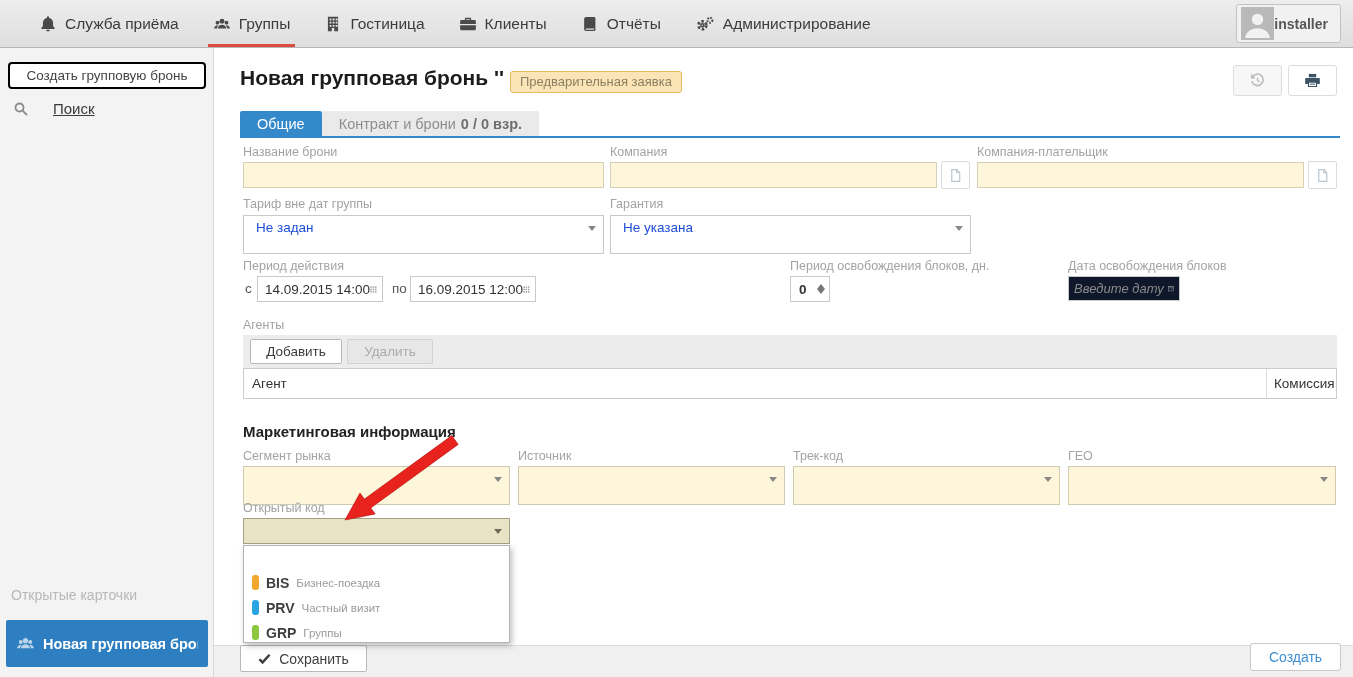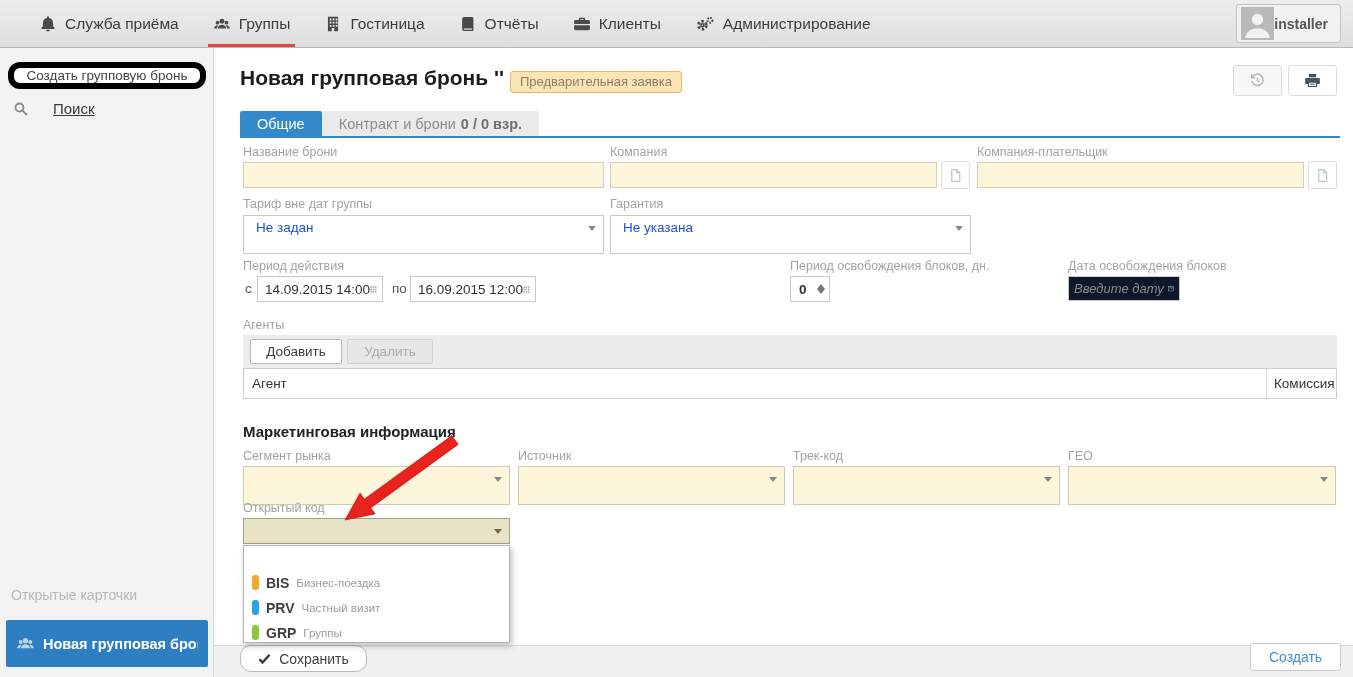--- a/index.html
+++ b/index.html
@@ -16,21 +16,21 @@
   .nav-item svg { width:18px; height:18px; fill:#4a4a4a; }
   .nav-underline { position:absolute; left:12px; right:12px; bottom:0; height:3px; }
   .user-box { position:absolute; right:12px; top:4px; height:39px; display:flex; align-items:center;
               gap:0; padding:3px 12px 3px 4px; background:#f1f1f1; border:1px solid #c2c2c2; border-radius:3px; }
   .user-box .uname { font-size:14px; font-weight:bold; color:#565656; }
 
   
   .sidebar { position:absolute; left:0; top:48px; width:214px; height:629px;
              background:#f3f3f3; border-right:1px solid #d8d8d8; }
   .create-btn { position:absolute; left:8px; top:14px; width:198px; height:27px; background:#fff;
-                border:6px solid #000000; border-radius:12px; font-size:13.5px; color:#454545;
+                border:2px solid #000000; border-radius:4px; font-size:13.5px; color:#454545;
                 display:flex; align-items:center; justify-content:center; cursor:pointer; }
   .search-item { position:absolute; left:13px; top:52px; display:flex; align-items:center; gap:24px;
                  font-size:15px; color:#3a3a3a; cursor:pointer;text-decoration:underline; }
   .opencards-lbl { position:absolute; left:11px; bottom:74px; font-size:14px; color:#b8b8b8; }
   .open-card { position:absolute; left:6px; bottom:10px; width:202px; height:47px; border-radius:2px;
                display:flex; align-items:center; gap:8px; padding:0 10px; cursor:pointer; }
   .open-card .cname { color:#fff; font-weight:bold; font-size:14.5px; white-space:nowrap; overflow:hidden; }
   .open-card svg { width:19px; height:19px; fill:#bad3e9; flex:none; }
 
   
@@ -99,21 +99,21 @@
   .opt { height:25px; display:flex; align-items:center; gap:7px; padding:0 8px; cursor:pointer; }
   .opt.blank { height:21px; }
   .swatch { width:7px; height:15px; border-radius:3px; flex:none; }
   .opt .code { font-size:14px; font-weight:bold; color:#3f3f3f; }
   .opt .odesc { font-size:11.5px; color:#9b9b9b; }
 
   
   .footer-strip { position:absolute; left:214px; top:645px; width:1139px; height:32px;
                   background:#f0f0f0; border-top:1px solid #dcdcdc; }
   .save-btn { position:absolute; left:240px; top:645px; width:127px; height:27px; background:#fff;
-              border:1px solid #b9b9b9; border-radius:11px; display:flex; align-items:center;
+              border:1px solid #b9b9b9; border-radius:2px; display:flex; align-items:center;
               justify-content:center; gap:8px; font-size:14px; color:#3f3f3f; cursor:pointer; z-index:5; }
   .close-btn { position:absolute; left:1250px; top:643px; width:91px; height:28px; background:#fff;
                border:1px solid #c9c9c9; border-radius:3px; display:flex; align-items:center;
                justify-content:center; font-size:14px; color:#3f8fd2; cursor:pointer; }
   .red-arrow { position:absolute; left:330px; top:430px; width:140px; height:100px; z-index:30; pointer-events:none; }
 </style>
 </head>
 <body>
 
 <div class="app">
@@ -139,29 +139,29 @@
         <div class="nav-underline" style="background-color: rgb(220, 75, 62);"></div>
       </div>
       <div class="nav-item">
         <svg viewBox="0 0 16 16">
             <path fill-rule="evenodd" d="M3.5 1.5h9v13h-9zM5 3.2h1.6v1.6H5zm2.7 0h1.6v1.6H7.7zm2.7 0H12v1.6h-1.6zM5 6h1.6v1.6H5zm2.7 0h1.6v1.6H7.7zm2.7 0H12v1.6h-1.6zM5 8.8h1.6v1.6H5zm2.7 0h1.6v1.6H7.7zm2.7 0H12v1.6h-1.6zM6.9 11.5h2.2v3H6.9z"></path>
           </svg>
         <span>Гостиница</span>
       </div>
       <div class="nav-item">
         <svg viewBox="0 0 16 16">
+            <path fill-rule="evenodd" d="M6.2 2.5h3.6c.6 0 1 .4 1 1v1H14a1 1 0 0 1 1 1v7a1 1 0 0 1-1 1H2a1 1 0 0 1-1-1v-7a1 1 0 0 1 1-1h3.2v-1c0-.6.4-1 1-1zm.3 1.2v.8h3v-.8h-3zM1 8.1h14v1.1H1z"></path>
+          </svg>
+        <span>Клиенты</span>
+      </div>
+      <div class="nav-item">
+        <svg viewBox="0 0 16 16">
             <path fill-rule="evenodd" d="M4.6 1.8h7c.7 0 1.2.5 1.2 1.2v10c0 .7-.5 1.2-1.2 1.2h-7c-1 0-1.8-.8-1.8-1.8V3.6c0-1 .8-1.8 1.8-1.8zM4.3 11.9h7.3v1.1H4.3z"></path>
           </svg>
         <span>Отчёты</span>
-      </div>
-      <div class="nav-item">
-        <svg viewBox="0 0 16 16">
-            <path fill-rule="evenodd" d="M6.2 2.5h3.6c.6 0 1 .4 1 1v1H14a1 1 0 0 1 1 1v7a1 1 0 0 1-1 1H2a1 1 0 0 1-1-1v-7a1 1 0 0 1 1-1h3.2v-1c0-.6.4-1 1-1zm.3 1.2v.8h3v-.8h-3zM1 8.1h14v1.1H1z"></path>
-          </svg>
-        <span>Клиенты</span>
       </div>
       <div class="nav-item">
         <svg viewBox="0 0 19 16" style="width:20px">
             <g fill="none" stroke="#4a4a4a">
               <circle cx="7" cy="9.2" r="3.7" stroke-width="2.7" stroke-dasharray="2.3 1.7"></circle>
               <circle cx="7" cy="9.2" r="1.4" stroke-width="1.5"></circle>
               <circle cx="14.2" cy="4.4" r="2.3" stroke-width="2" stroke-dasharray="1.5 1.2"></circle>
             </g>
           </svg>
         <span>Администрирование</span>

